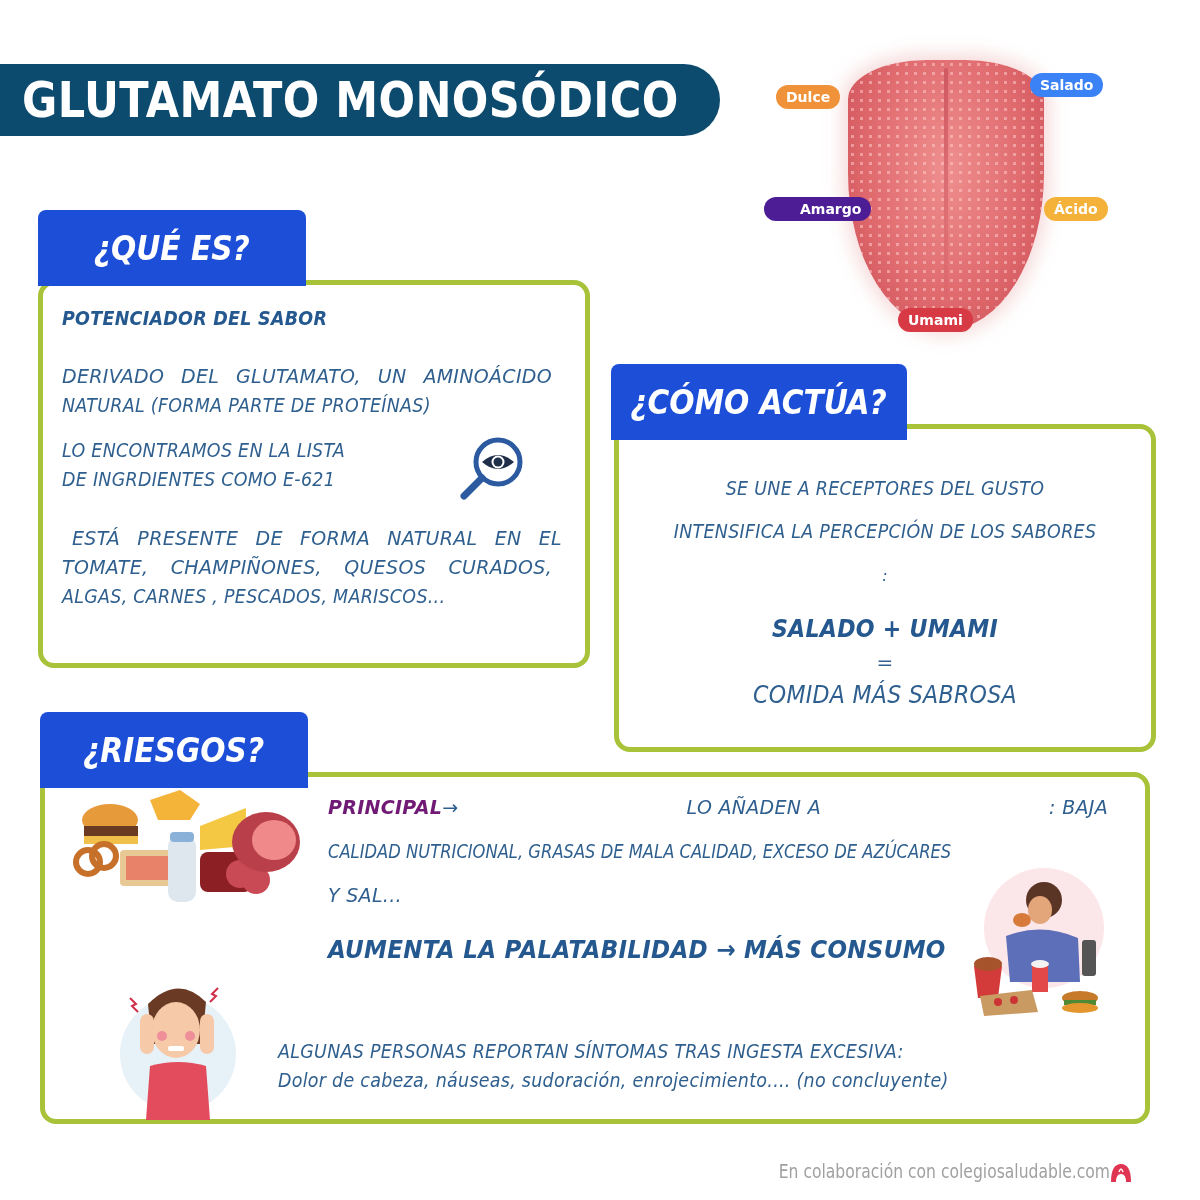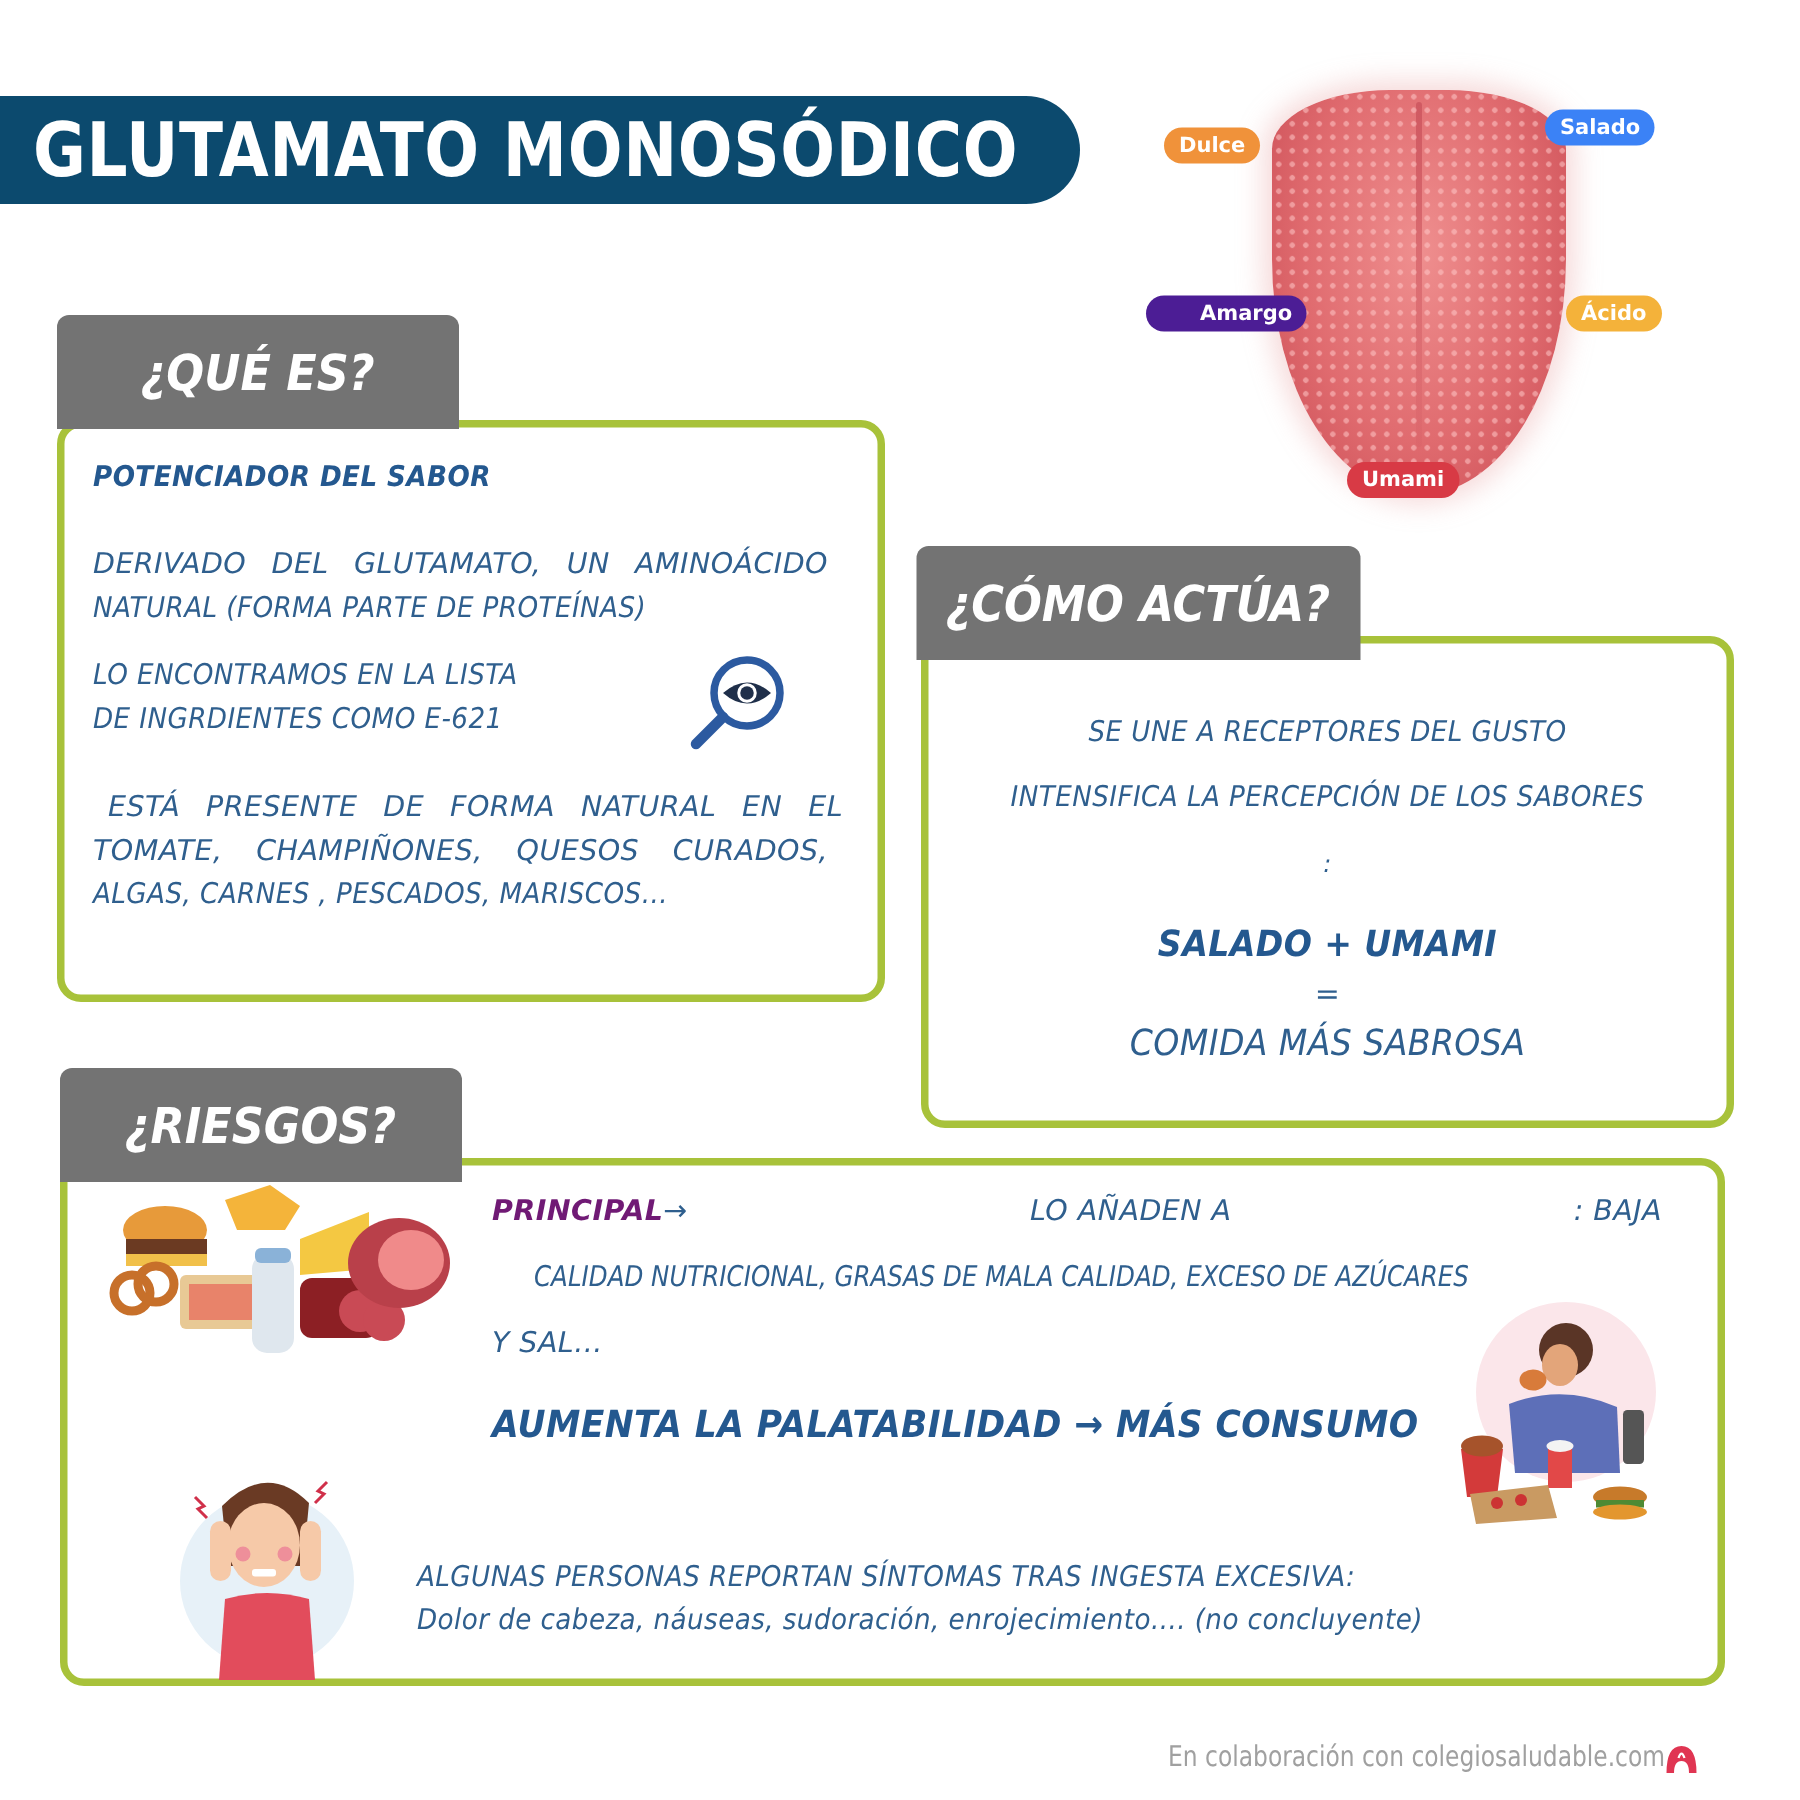--- a/index.html
+++ b/index.html
@@ -35,21 +35,21 @@
     background-size: 9px 9px;
   }
   .pill {
     position: absolute; height: 24px; padding: 0 10px; border-radius: 12px;
     color: #fff; font-weight: 700; font-size: 14px; line-height: 24px;
     font-family: "DejaVu Sans", sans-serif;
   }
 
   
   .tab {
-    position: absolute; background: #737373; border-radius: 8px 8px 0 0;
+    position: absolute; background: #1d4ed8; border-radius: 8px 8px 0 0;
     display: flex; align-items: center; justify-content: center;
   }
   .tab span {
     color: #ffffff; font-weight: 700; font-style: italic; font-size: 33px;
     font-family: "DejaVu Sans", sans-serif; transform: scaleX(0.9);
   }
   .box {
     position: absolute; border: 5px solid #a8c23a; border-radius: 16px; background: #fff;
   }
 
@@ -134,21 +134,21 @@
   <circle cx="186" cy="90" r="14" fill="#c94a55"></circle>
   <ellipse cx="196" cy="52" rx="34" ry="30" fill="#b9404a"></ellipse>
   <ellipse cx="204" cy="50" rx="22" ry="20" fill="#f08a8a"></ellipse>
 </svg>
 
 <div class="t" style="left:328px; top:793px; width:780px; display:flex; justify-content:space-between; white-space:nowrap;">
   <span><b style="color:#701a75;">PRINCIPAL</b><span>→</span></span>
   <span> LO AÑADEN A </span>
   <span>: BAJA</span>
 </div>
-<div class="t" style="left:328px; top:837px; width:780px; white-space:nowrap; letter-spacing:0;text-align:center;">
+<div class="t" style="left:328px; top:837px; width:780px; white-space:nowrap; letter-spacing:0;">
   <span style="display:inline-block; transform:scaleX(0.86); transform-origin:left;">CALIDAD NUTRICIONAL, GRASAS DE MALA CALIDAD, EXCESO DE AZÚCARES</span>
 </div>
 <div class="t" style="left:328px; top:881px;">Y SAL...</div>
 <div class="t bold cond" style="left:328px; top:932px; font-size:25px; line-height:36px; white-space:nowrap;">AUMENTA LA PALATABILIDAD → MÁS CONSUMO</div>
 
 <svg class="illu" style="left:962px; top:866px;" width="150" height="155" viewBox="0 0 150 155">
   <circle cx="82" cy="62" r="60" fill="#fbe6ea"></circle>
   <circle cx="82" cy="34" r="18" fill="#5a3526"></circle>
   <ellipse cx="78" cy="44" rx="12" ry="14" fill="#e3a57a"></ellipse>
   <path d="M44 70 Q80 56 116 72 L118 116 L48 116 Z" fill="#5d6fb8"></path>

